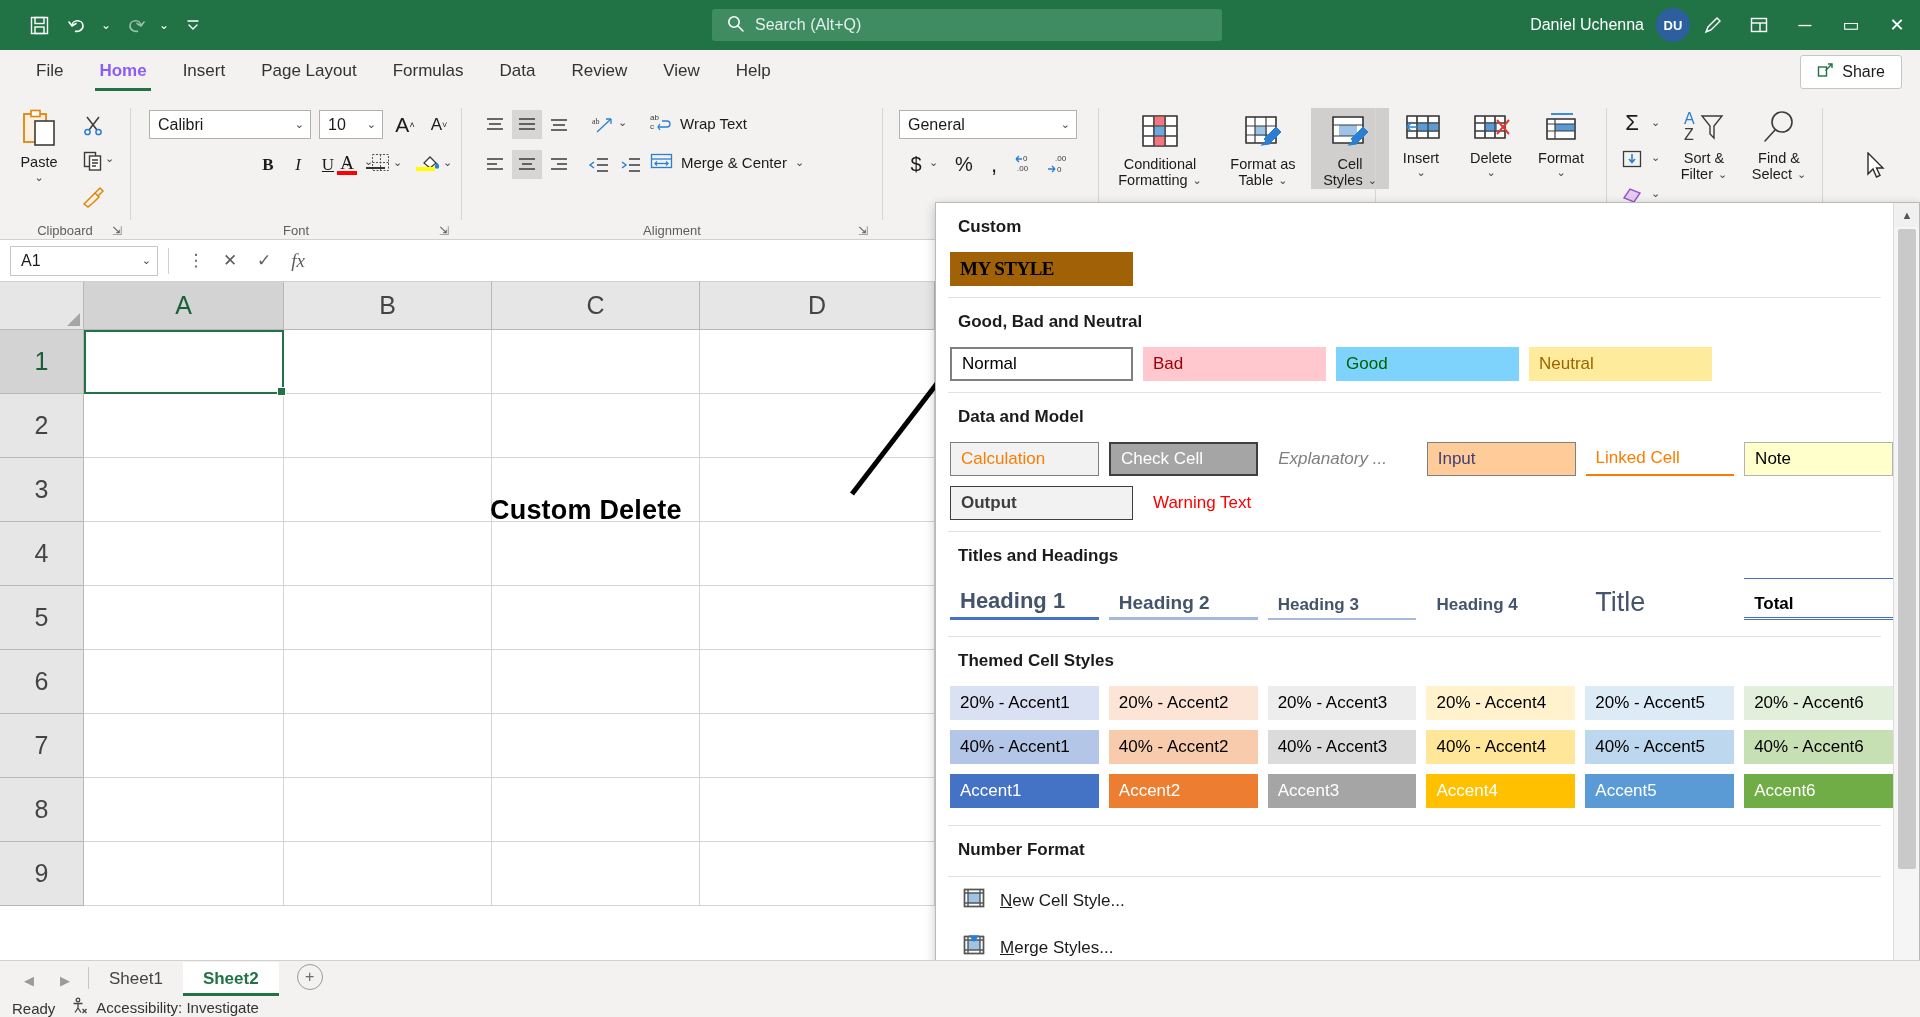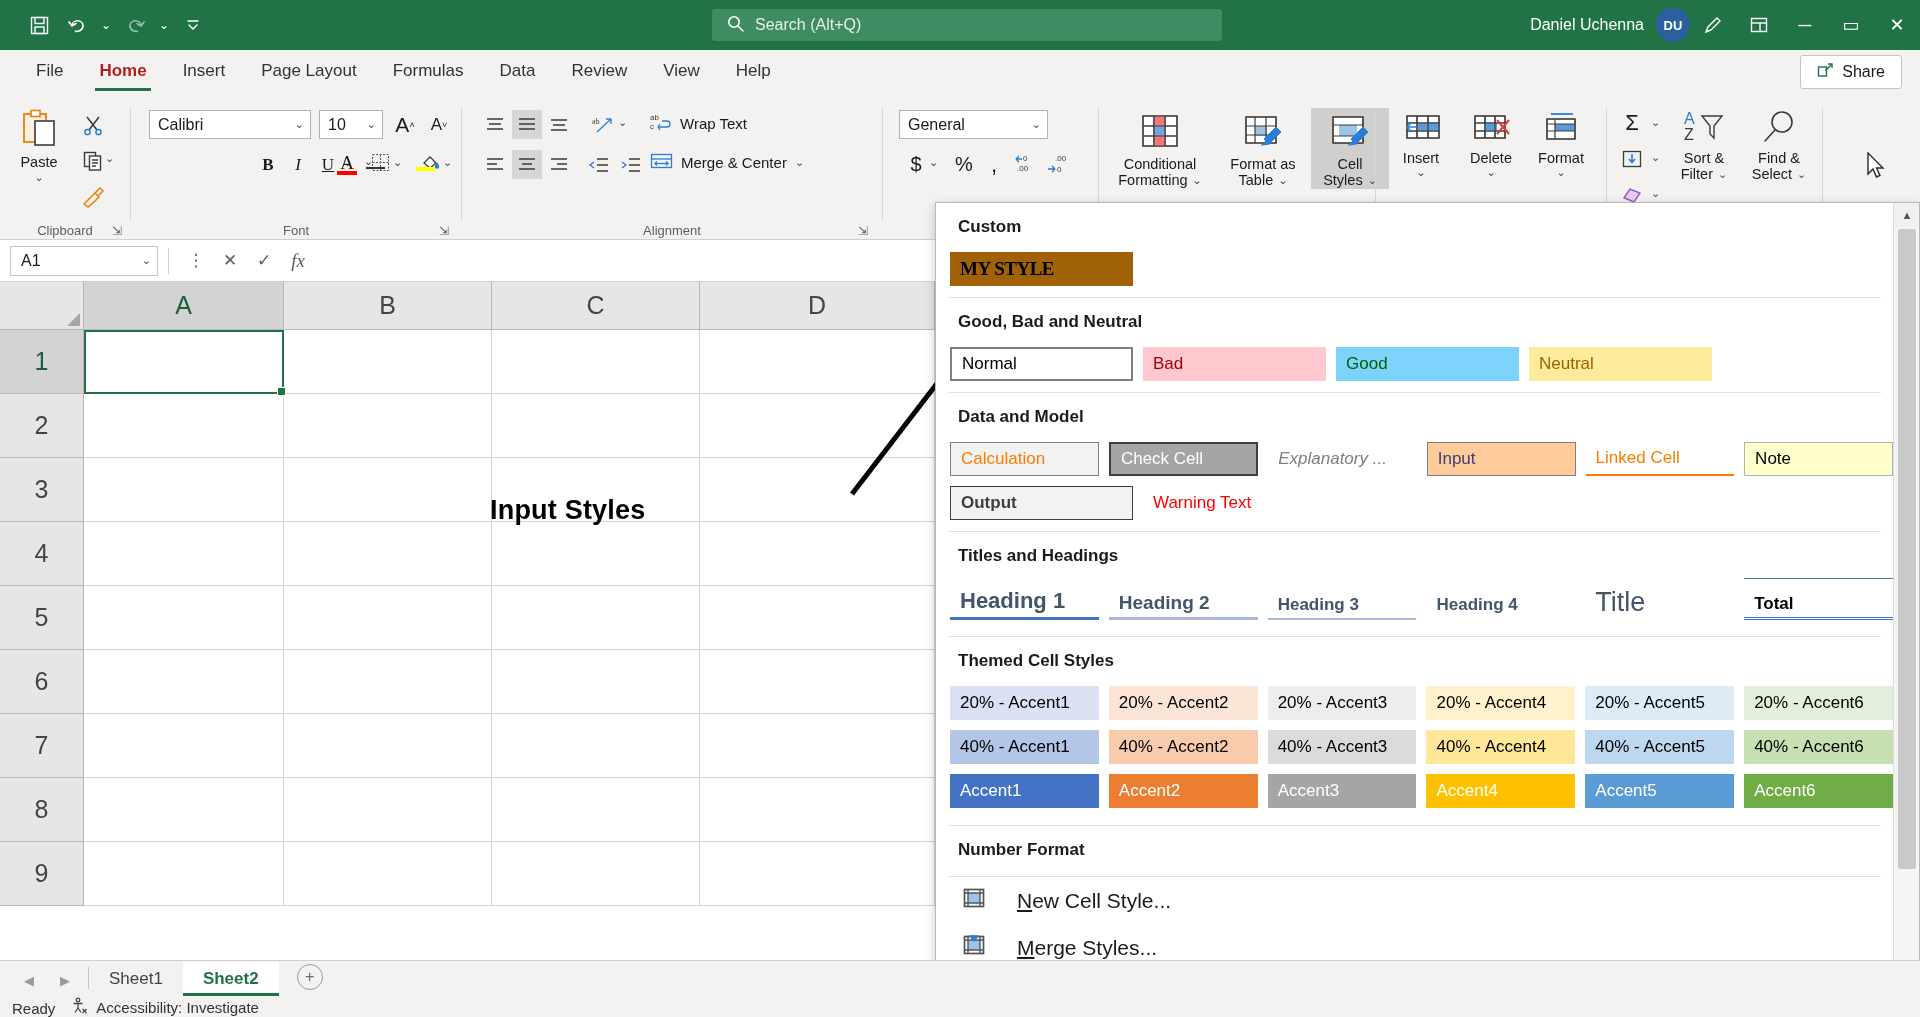--- a/index.html
+++ b/index.html
@@ -51,21 +51,21 @@
 
   
   .tabstrip {
     position: absolute; top: 50px; left: 0; width: 1920px; height: 44px;
     background: #f3f2f1; display: flex; align-items: center; padding-left: 18px; gap: 0;
   }
   .rtab {
     padding: 0 18px; height: 44px; line-height: 42px; font-size: 17px; color: #333333;
     cursor: pointer; position: relative;
   }
-  .rtab.active { color: #b91c1c; font-weight: bold; }
+  .rtab.active { color: #8b5cf6; font-weight: bold; }
   .rtab.active::after {
     content:""; position:absolute; left: 14px; right: 14px; bottom: 3px;
     height: 3px; background:#217346;
   }
   .sharebtn {
     position: absolute; right: 18px; top: 5px; height: 34px; padding: 0 16px;
     border: 1px solid #c8c6c4; background:#ffffff; border-radius: 3px;
     display:flex; align-items:center; gap:8px; font-size: 16px; color:#1b1b1b; cursor:pointer;
   }
 
@@ -170,22 +170,22 @@
   .g-section-title {
     font-size: 17px; font-weight: bold; color:#1b1b1b; padding: 14px 0 10px 22px;
   }
   .g-divider { height:1px; background:#e1e1e1; margin: 6px 12px 0 12px; }
   .g-row { display:flex; gap: 10px; padding: 5px 0 5px 14px; }
   .swatch {
     width: 183px; height: 34px; display:flex; align-items:center; padding-left: 10px;
     font-size: 17px; cursor: pointer; white-space: nowrap; overflow: hidden;
   }
   .menurow {
-    display:flex; align-items:center; gap: 31px; padding: 9px 0 9px 26px;
-    font-size: 21px; color:#1b1b1b; cursor:pointer;
+    display:flex; align-items:center; gap: 14px; padding: 9px 0 9px 26px;
+    font-size: 17px; color:#1b1b1b; cursor:pointer;
   }
   .menurow u { text-decoration: underline; }
   .scrollbar {
     position:absolute; right:0; top:0; width:26px; bottom:0; background:#f5f5f5;
     border-left:1px solid #dcdcdc;
   }
   .sb-arrow {
     position:absolute; left:0; width:26px; height:24px; display:flex;
     align-items:center; justify-content:center; font-size:11px; color:#555; cursor:pointer;
     background:#f0f0f0;
@@ -477,21 +477,21 @@
         </span>
         <span>Merge &amp; Center</span>
         <span class="chev">⌄</span>
       </div>
       <div class="rgroup-label">Alignment</div>
       <div class="dlg-launcher" style="right:14px;">⇲</div>
     </div>
     <div class="sep" style="left:882px;"></div>
 
     <div class="rgroup" style="left:883px; width:215px;">
-      <div class="numfmt" style="position:absolute; left:16px; top:16px; width:149px;">
+      <div class="numfmt" style="position:absolute; left:16px; top:16px; width:178px;">
         <span>General</span>
         <span class="chev">⌄</span>
       </div>
       <div class="iconbtn" style="position:absolute; left:18px; top:56px; font-size:20px;">$</div>
       <div class="chev" style="position:absolute; left:46px; top:62px;">⌄</div>
       <div class="iconbtn" style="position:absolute; left:66px; top:56px; font-size:20px;">%</div>
       <div class="iconbtn" style="position:absolute; left:96px; top:56px; font-size:22px;">,</div>
       <div class="iconbtn" style="position:absolute; left:128px; top:54px;">
         <svg width="26" height="22" viewBox="0 0 26 22" fill="none">
           <path d="M9 7 L3 7 M3 7 L6 4 M3 7 L6 10" stroke="#2a7fd4" stroke-width="1.4"></path>
@@ -735,21 +735,21 @@
   </div>
 
   <svg style="position:absolute; left:740px; top:262px; width:420px; height:240px; pointer-events:none;" viewBox="0 0 420 240">
     <defs>
       <marker id="ahead" markerWidth="7" markerHeight="7" refX="5.5" refY="3.5" orient="auto">
         <path d="M0,0 L7,3.5 L0,7 L1.8,3.5 Z" fill="#000"></path>
       </marker>
     </defs>
     <path d="M112 232 L275 20" stroke="#000000" stroke-width="5" fill="none" marker-end="url(#ahead)"></path>
   </svg>
-  <div class="annot-label" style="left:490px; top:495px;">Input Styles</div>
+  <div class="annot-label" style="left:490px; top:495px;">Custom Delete</div>
 
   <div class="gallery">
     <div class="g-inner">
 
       <div class="g-section-title">Custom</div>
       <div class="g-row">
         <div class="swatch" style="background:#a16207; color:#000000; font-family:'Liberation Serif', serif; font-weight:bold; font-size:19px; letter-spacing:-0.5px;">MY STYLE</div>
       </div>
       <div class="g-divider"></div>
 

